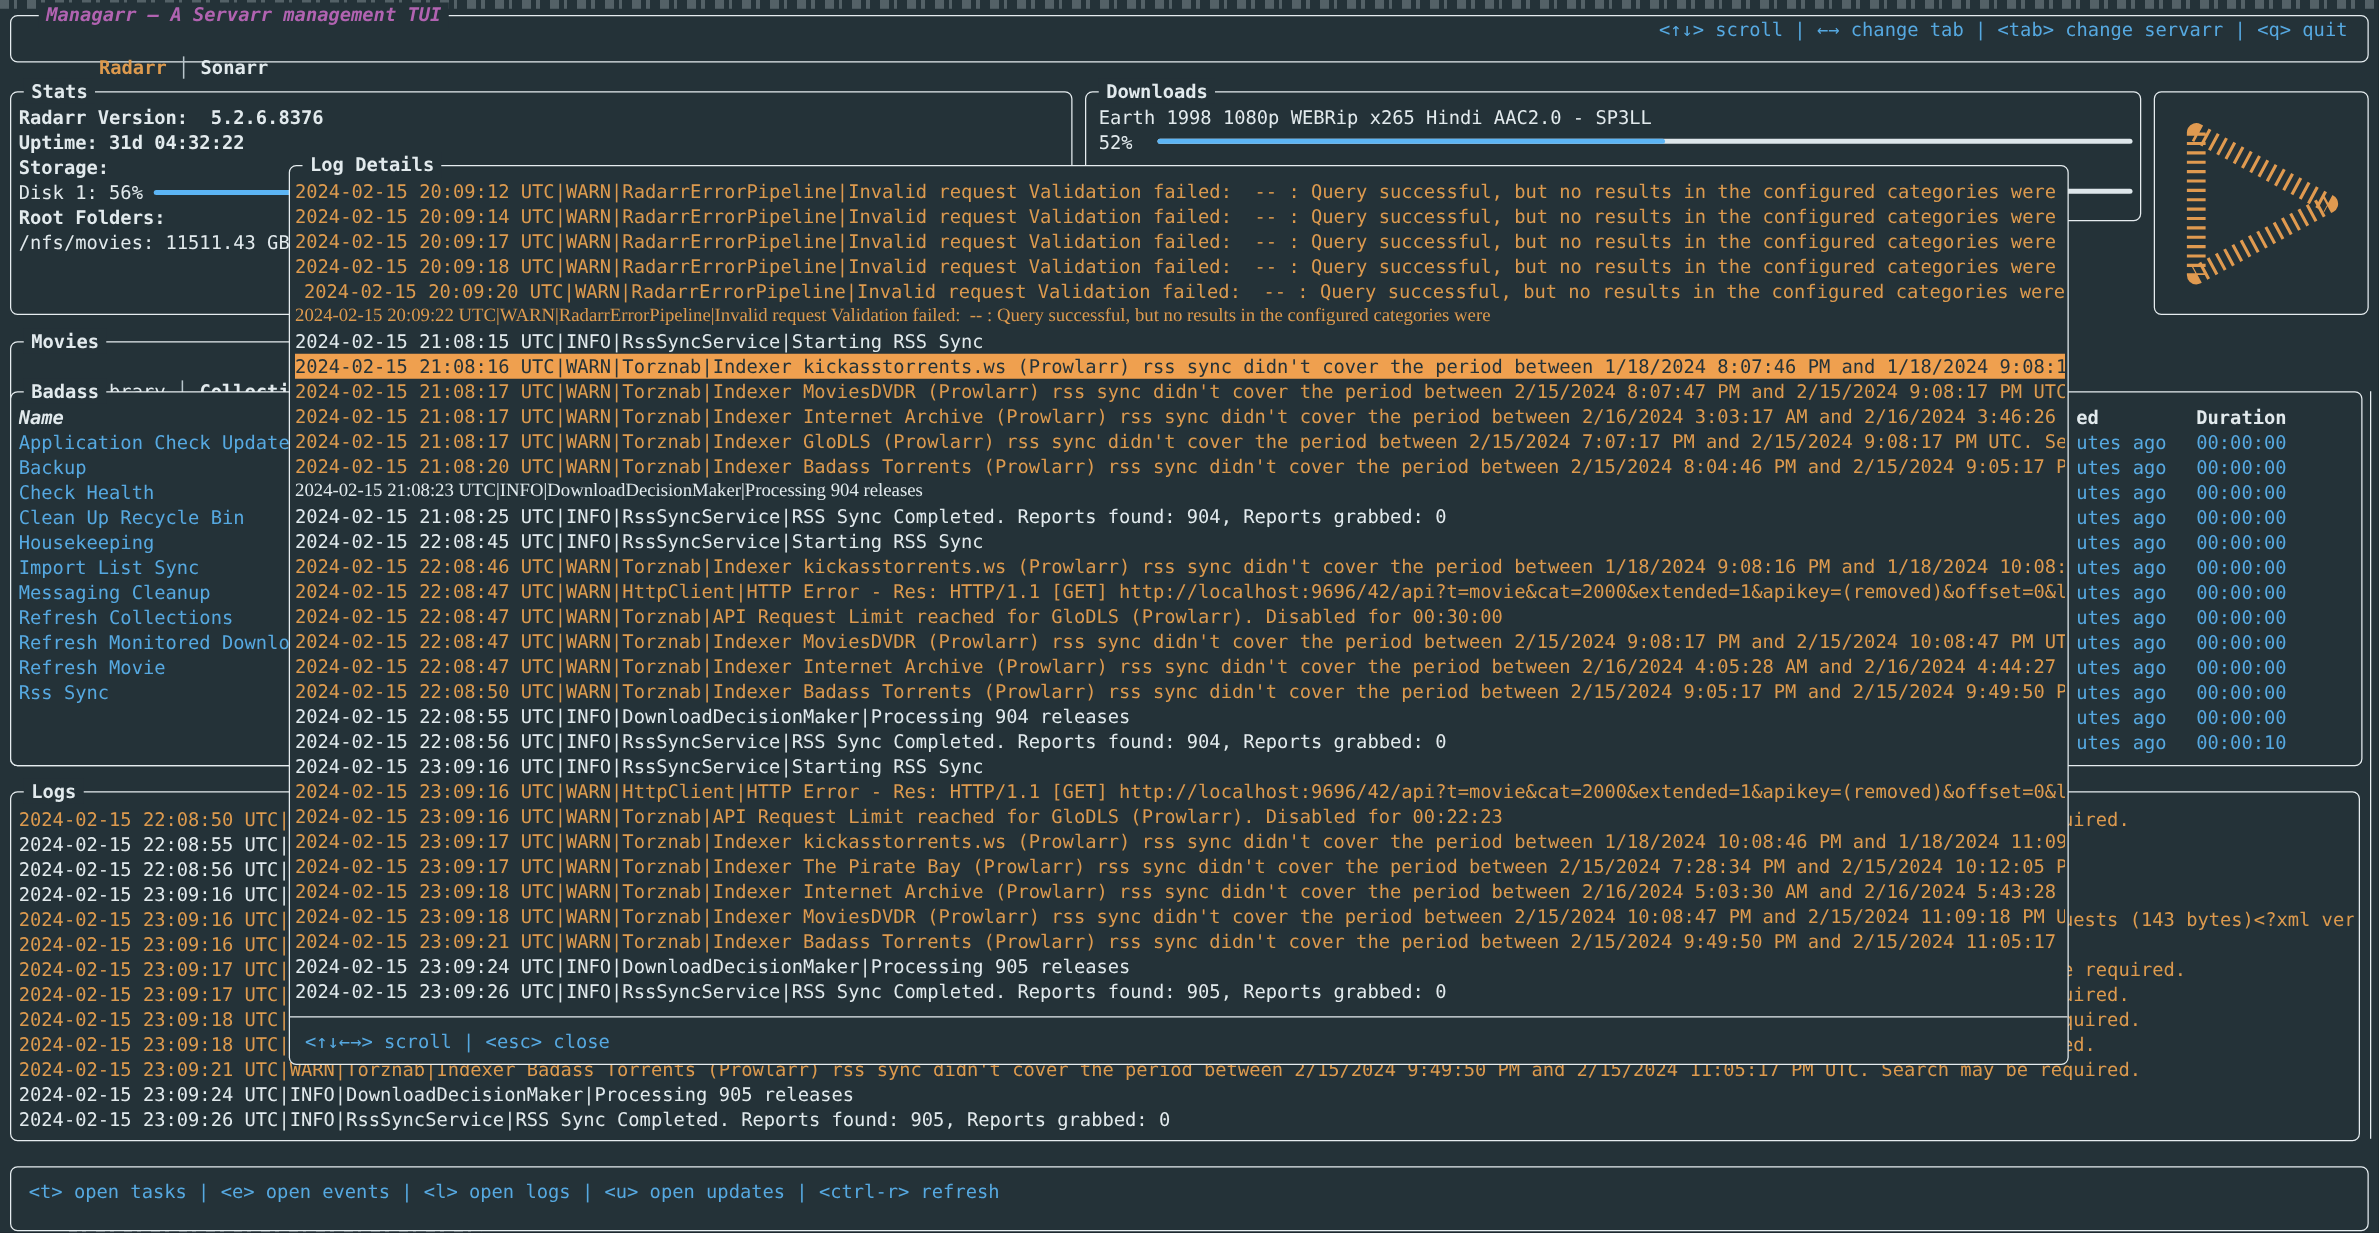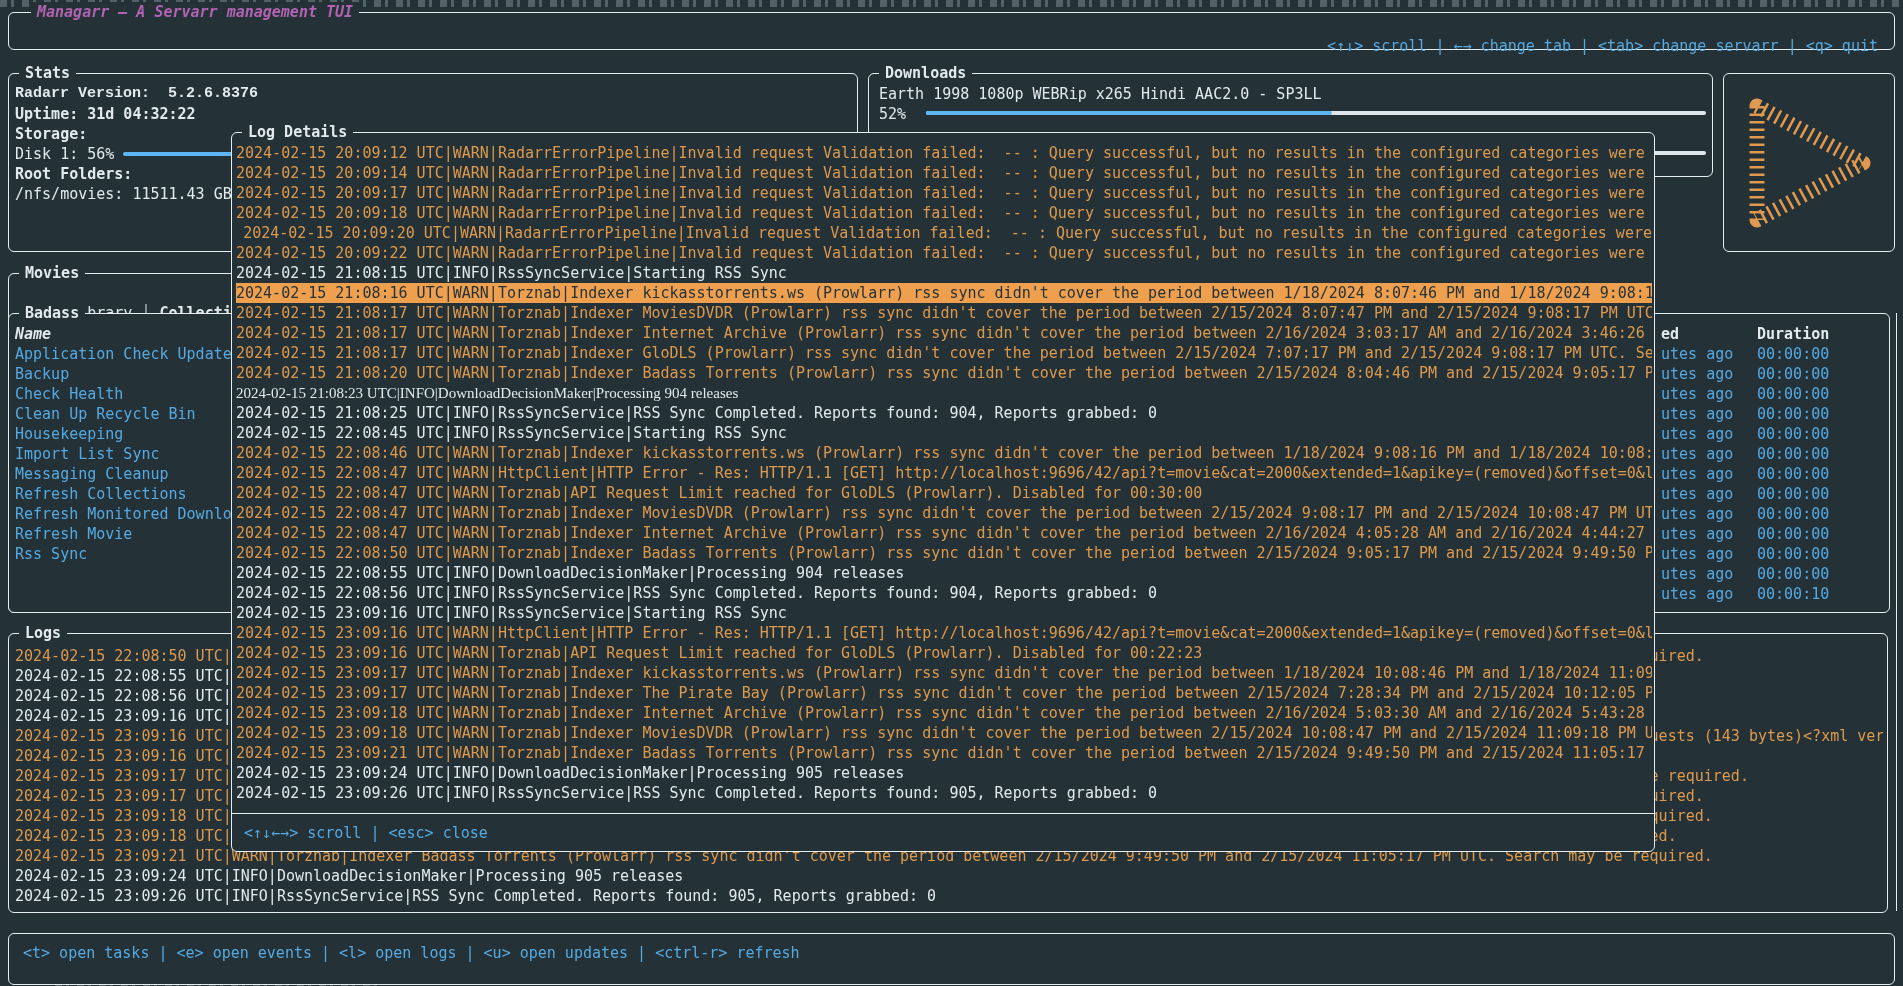--- a/index.html
+++ b/index.html
@@ -24,27 +24,30 @@
 </head>
 <body>
 
 <div class="screen">
 
   <div class="artifact" style="left:0;top:0;width:1903px;height:7px;"></div>
   <div class="artifact" style="left:55px;top:978px;width:330px;height:8px;"></div>
 
   <div class="box" style="left:8px;top:12px;width:1887px;height:38px;">
     <span class="btitle" style="color:var(--magenta);font-style:italic;left:22px;">Managarr — A Servarr management TUI</span>
-    <div class="row blue" style="right:16px;top:23px;">&lt;↑↓&gt; scroll | ←→ change tab | &lt;tab&gt; change servarr | &lt;q&gt; quit</div>
+    <div class="row" style="left:16px;top:11px;">
+      <span class="bold" style="color:var(--orange);">Radarr</span><span style="color:var(--dim);"> │ </span><span class="bold">Sonarr</span>
+    </div>
+    <div class="row blue" style="right:16px;top:1px;">&lt;↑↓&gt; scroll | ←→ change tab | &lt;tab&gt; change servarr | &lt;q&gt; quit</div>
   </div>
 
   <div class="box" style="left:8px;top:73px;width:850px;height:179px;z-index:1;">
     <span class="btitle">Stats</span>
     <div id="stats-lines">
-        <div class="row bold" style="left: 6px; top: 10px; width: 840px; font-family: Liberation Mono, monospace;">Radarr Version:  5.2.6.8376</div>
+        <div class="row bold" style="left: 6px; top: 10px; width: 840px;">Radarr Version:  5.2.6.8376</div>
         <div class="row bold" style="left: 6px; top: 30px; width: 840px;">Uptime: 31d 04:32:22</div>
         <div class="row bold" style="left: 6px; top: 50px; width: 840px;">Storage:</div>
         <div class="row " style="left: 6px; top: 70px; width: 840px;">Disk 1: 56%</div>
         <div class="row bold" style="left: 6px; top: 90px; width: 840px;">Root Folders:</div>
         <div class="row " style="left: 6px; top: 110px; width: 840px;">/nfs/movies: 11511.43 GB</div>
       </div>
     <div class="bar" style="left:114px;top:78px;width:726px;background:var(--barblue);"></div>
   </div>
 
   <div class="box" style="left:868px;top:73px;width:845px;height:104px;z-index:1;">
@@ -139,21 +142,21 @@
   </div>
 
   <div class="box" style="left:231px;top:132px;width:1424px;height:720px;z-index:4;">
     <span class="btitle">Log Details</span>
     <div id="log-details-rows">
         <div class="row warn" style="left: 4px; top: 10px; width: 1416px;">2024-02-15 20:09:12 UTC|WARN|RadarrErrorPipeline|Invalid request Validation failed:  -- : Query successful, but no results in the configured categories were</div>
         <div class="row warn" style="left: 4px; top: 30px; width: 1416px;">2024-02-15 20:09:14 UTC|WARN|RadarrErrorPipeline|Invalid request Validation failed:  -- : Query successful, but no results in the configured categories were</div>
         <div class="row warn" style="left: 4px; top: 50px; width: 1416px;">2024-02-15 20:09:17 UTC|WARN|RadarrErrorPipeline|Invalid request Validation failed:  -- : Query successful, but no results in the configured categories were</div>
         <div class="row warn" style="left: 4px; top: 70px; width: 1416px;">2024-02-15 20:09:18 UTC|WARN|RadarrErrorPipeline|Invalid request Validation failed:  -- : Query successful, but no results in the configured categories were</div>
         <div class="row warn" style="left: 4px; top: 90px; width: 1416px; text-align: right;">2024-02-15 20:09:20 UTC|WARN|RadarrErrorPipeline|Invalid request Validation failed:  -- : Query successful, but no results in the configured categories were</div>
-        <div class="row warn" style="left: 4px; top: 110px; width: 1416px;">2024-02-15 20:09:22 UTC|WARN|RadarrErrorPipeline|Invalid request Validation failed:  -- : Query successful, but no results in the configured categories were</div>
+        <div class="row warn" style="left: 4px; top: 110px; width: 1416px; font-family: Liberation Serif, serif;">2024-02-15 20:09:22 UTC|WARN|RadarrErrorPipeline|Invalid request Validation failed:  -- : Query successful, but no results in the configured categories were</div>
         <div class="row info" style="left: 4px; top: 130px; width: 1416px;">2024-02-15 21:08:15 UTC|INFO|RssSyncService|Starting RSS Sync</div>
         <div class="row hl warn" style="left: 4px; top: 150px; width: 1416px;">2024-02-15 21:08:16 UTC|WARN|Torznab|Indexer kickasstorrents.ws (Prowlarr) rss sync didn't cover the period between 1/18/2024 8:07:46 PM and 1/18/2024 9:08:16 PM UTC. Search may be required.</div>
         <div class="row warn" style="left: 4px; top: 170px; width: 1416px;">2024-02-15 21:08:17 UTC|WARN|Torznab|Indexer MoviesDVDR (Prowlarr) rss sync didn't cover the period between 2/15/2024 8:07:47 PM and 2/15/2024 9:08:17 PM UTC. Search may be required.</div>
         <div class="row warn" style="left: 4px; top: 190px; width: 1416px;">2024-02-15 21:08:17 UTC|WARN|Torznab|Indexer Internet Archive (Prowlarr) rss sync didn't cover the period between 2/16/2024 3:03:17 AM and 2/16/2024 3:46:26 AM UTC. Search may be required.</div>
         <div class="row warn" style="left: 4px; top: 210px; width: 1416px;">2024-02-15 21:08:17 UTC|WARN|Torznab|Indexer GloDLS (Prowlarr) rss sync didn't cover the period between 2/15/2024 7:07:17 PM and 2/15/2024 9:08:17 PM UTC. Search may be required.</div>
         <div class="row warn" style="left: 4px; top: 230px; width: 1416px;">2024-02-15 21:08:20 UTC|WARN|Torznab|Indexer Badass Torrents (Prowlarr) rss sync didn't cover the period between 2/15/2024 8:04:46 PM and 2/15/2024 9:05:17 PM UTC. Search may be required.</div>
         <div class="row info" style="left: 4px; top: 250px; width: 1416px; font-family: Liberation Serif, serif;">2024-02-15 21:08:23 UTC|INFO|DownloadDecisionMaker|Processing 904 releases</div>
         <div class="row info" style="left: 4px; top: 270px; width: 1416px;">2024-02-15 21:08:25 UTC|INFO|RssSyncService|RSS Sync Completed. Reports found: 904, Reports grabbed: 0</div>
         <div class="row info" style="left: 4px; top: 290px; width: 1416px;">2024-02-15 22:08:45 UTC|INFO|RssSyncService|Starting RSS Sync</div>
         <div class="row warn" style="left: 4px; top: 310px; width: 1416px;">2024-02-15 22:08:46 UTC|WARN|Torznab|Indexer kickasstorrents.ws (Prowlarr) rss sync didn't cover the period between 1/18/2024 9:08:16 PM and 1/18/2024 10:08:46 PM UTC. Search may be required.</div>

